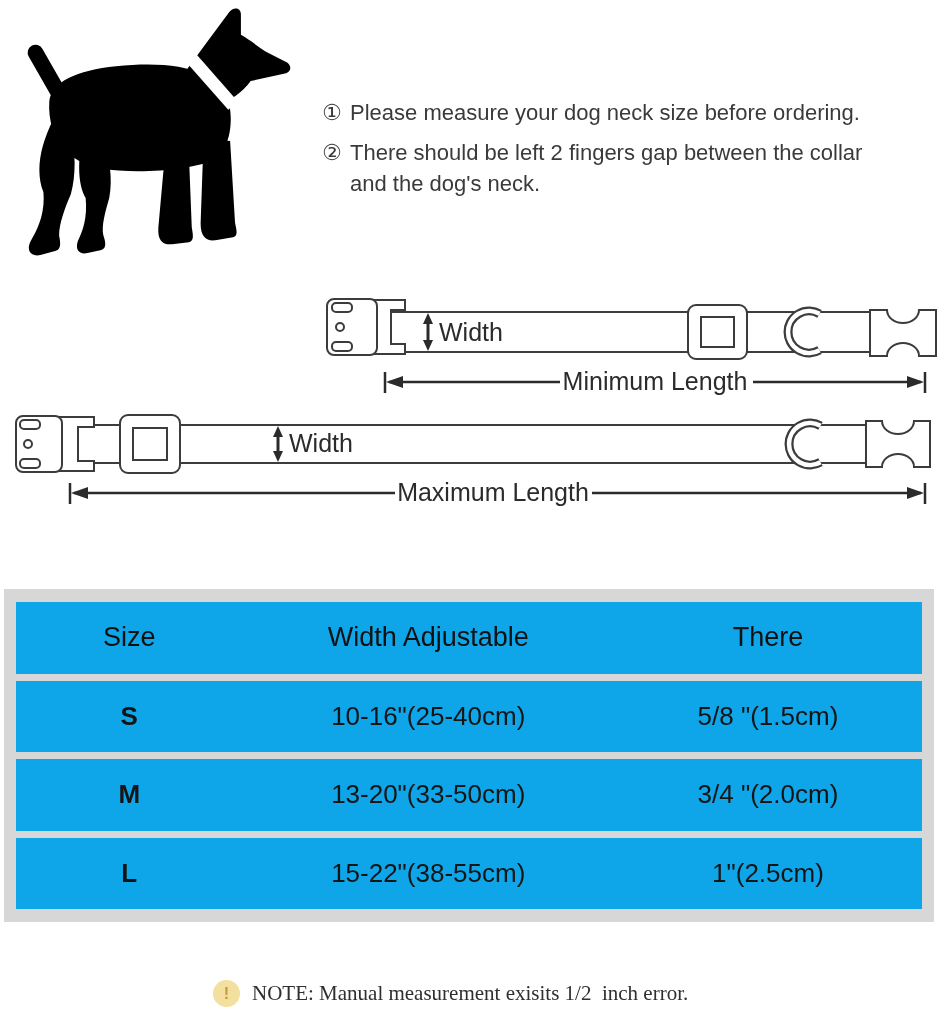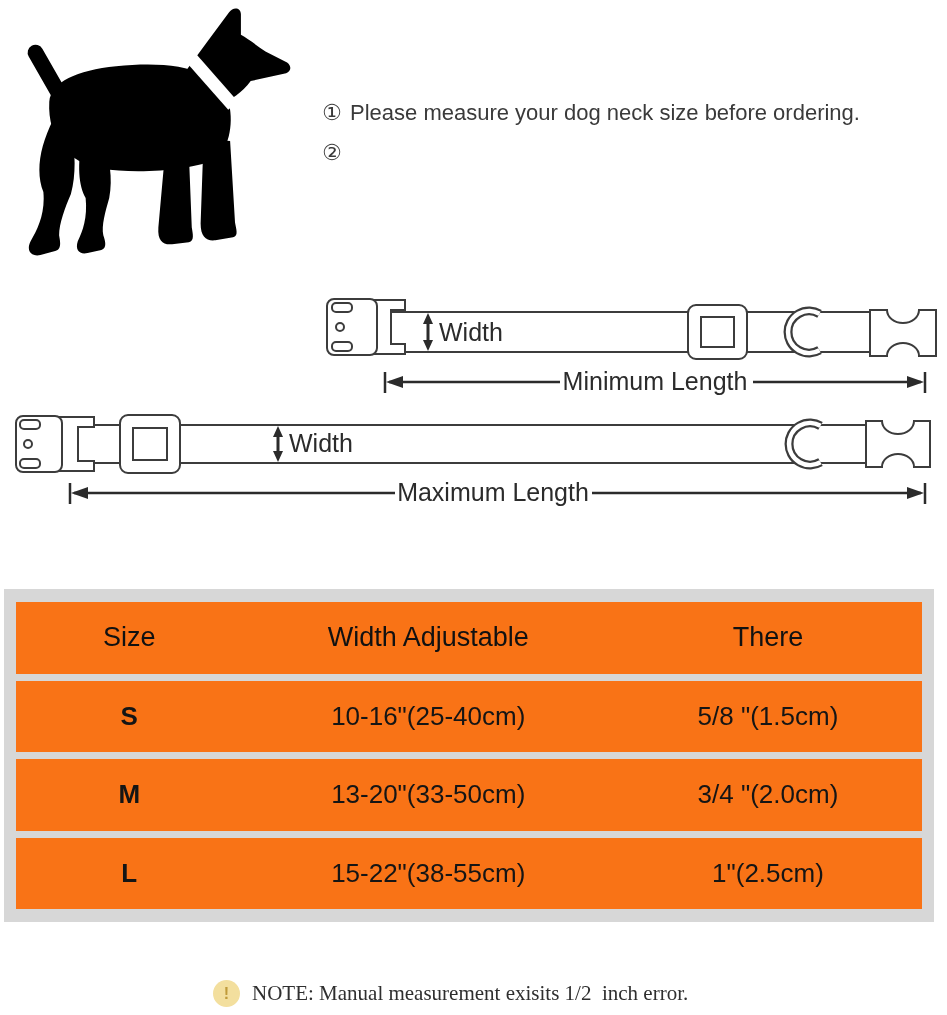--- a/index.html
+++ b/index.html
@@ -20,21 +20,21 @@
   
   .collar-min { position:absolute; left:325px; top:296px; width:622px; height:106px; }
   .collar-max { position:absolute; left:10px;  top:408px; width:932px; height:106px; }
   .collar-svg { width:100%; height:100%; display:block; }
   .dim-text { font-size:25px; fill:#2b2b2b; }
   .width-text { font-size:25px; fill:#2b2b2b; }
 
   
   .size-table { position:absolute; left:4px; top:589px; width:930px; height:333px;
                 background:#d7d7d7; padding:13px 12px; display:flex; flex-direction:column; gap:7px; }
-  .t-row { background:#f97316; display:grid; grid-template-columns:25% 41% 34%; align-items:center;
+  .t-row { background:#0ea5e9; display:grid; grid-template-columns:25% 41% 34%; align-items:center;
            text-align:center; flex:1 1 auto; }
   .t-row div { font-size:26px; color:#151515; }
   .t-header div { font-size:27px; color:#111; }
   .t-size { font-weight:bold; }
 
   
   .note { position:absolute; left:213px; top:980px; display:flex; align-items:center; }
   .note-icon { width:27px; height:27px; border-radius:50%; background:#f3df9e; color:#c09b3a;
                font-weight:bold; font-size:16px; display:flex; align-items:center; justify-content:center;
                margin-right:12px; }
@@ -64,20 +64,21 @@
     </g>
   </svg>
 
   <div class="instructions">
     <div class="instr-item">
       <span class="instr-num">①</span>
       <span class="instr-text-1">Please measure your dog neck size before ordering.</span>
     </div>
     <div class="instr-item">
       <span class="instr-num">②</span>
+      <span class="instr-text-2">There should be left 2 fingers gap between the collar and the dog's neck.</span>
     </div>
   </div>
 
   <div class="collar-min">
     <svg class="collar-svg" viewBox="0 0 622 106">
       <g stroke="#3c3c3c" stroke-width="2" fill="#fff">
 
         <rect x="60" y="16" width="495" height="40"></rect>
 
         <path d="M48,4 L80,4 L80,14 L66,14 L66,48 L80,48 L80,58 L48,58 Z"></path>

